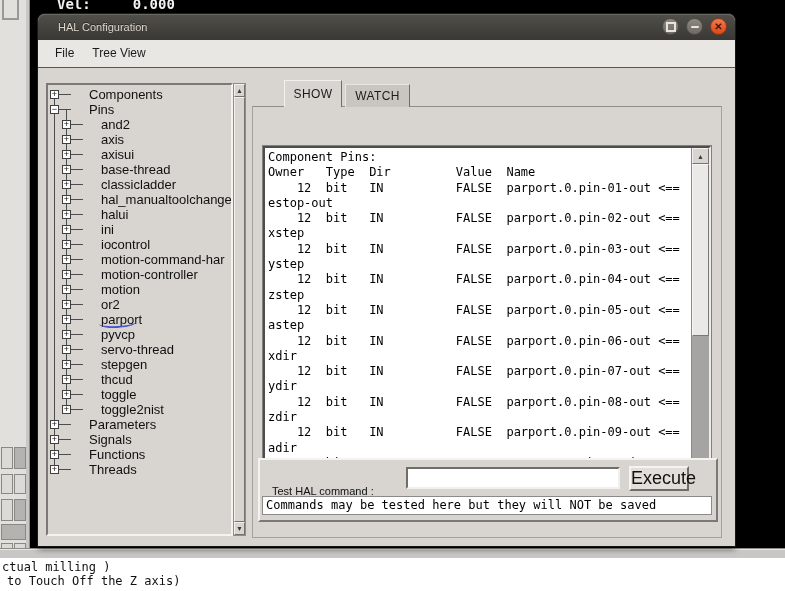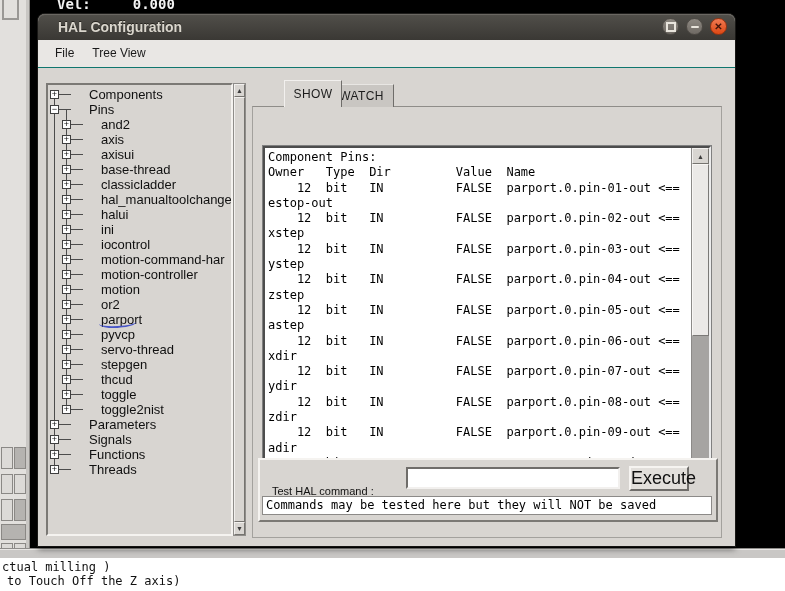--- a/index.html
+++ b/index.html
@@ -21,21 +21,21 @@
               border-top:1px solid #8f8d8b;box-shadow:inset 0 1px 0 #e8e6e4;}
   .bottom-white{position:absolute;left:0;top:558px;width:785px;height:33px;background:#ffffff;}
   .bg-text{position:absolute;color:#111;font-family:"DejaVu Sans Mono",monospace;font-size:12px;white-space:pre;}
 
   
   .hal-window{position:absolute;left:38px;top:14px;width:697px;height:532px;
               background:#d8d5d1;border-radius:7px 7px 0 0;
               box-shadow:0 3px 6px rgba(0,0,0,.55), 0 0 0 1px #21201e;}
   .titlebar{position:absolute;left:0;top:0;width:697px;height:26px;border-radius:7px 7px 0 0;
             background:linear-gradient(#514f4a,#3a3834);box-shadow:inset 0 1px 0 #6a6762;}
-  .title-text{position:absolute;left:20px;top:0;line-height:26px;font-size:14px;font-weight:bold;
+  .title-text{position:absolute;left:20px;top:0;line-height:26px;font-size:11px;font-weight:normal;
               color:#dad6cd;text-shadow:0 -1px 0 #26241f;}
   .winbtn{position:absolute;top:4px;width:17px;height:17px;border-radius:50%;box-sizing:border-box;
           background:linear-gradient(#8d8881,#6f6a64);border:1px solid #4e4a45;
           display:flex;align-items:center;justify-content:center;}
   .winbtn.close{background:linear-gradient(#f07a52,#dd4814);border-color:#993310;}
   .glyph-max{width:6px;height:6px;border:2px solid #e8e4dc;}
   .glyph-min{width:8px;height:2px;background:#e8e4dc;border-radius:1px;}
   .glyph-x{color:#44150a;font-size:10px;font-weight:bold;line-height:15px;}
 
   .menubar{position:absolute;left:0;top:26px;width:697px;height:28px;background:#e9e7e4;
@@ -70,21 +70,21 @@
             font-size:7px;color:#3c3c3c;line-height:1;}
   .sb-thumb{background:#d8d5d1;border:1px solid;border-color:#f2f0ee #75736f #75736f #f2f0ee;box-sizing:border-box;}
 
   
   .nb-border{position:absolute;left:214px;top:38px;width:470px;height:432px;box-sizing:border-box;
              border:1px solid #a3a19d;border-top-color:#8f8d89;}
   .tab{position:absolute;box-sizing:border-box;text-align:center;font-size:12px;color:#1c1c1c;
        border:1px solid #6f6d6a;border-bottom:none;letter-spacing:.4px;margin-left:28px;}
   .tab.active{left:218px;top:12px;width:58px;height:27px;line-height:26px;background:#d8d5d1;
               border-top-color:#f2f0ee;border-left-color:#f2f0ee;z-index:2;}
-  .tab.inactive{left:263px;top:16px;width:65px;height:23px;line-height:22px;background:#c9c6c2;
+  .tab.inactive{left:279px;top:16px;width:65px;height:23px;line-height:22px;background:#c9c6c2;
                 border-top-color:#e8e6e3;border-left-color:#e8e6e3;}
 
   
   .text-frame{position:absolute;left:224px;top:45px;width:450px;height:340px;box-sizing:border-box;
               border:1px solid #808080;display:flex;margin-top:32px;}
   .text-frame-inner{flex:1;display:flex;border:2px solid;border-color:#4d4d4d #ececec #ececec #4d4d4d;}
   .show-pre{flex:1;margin:0;background:#ffffff;color:#000;overflow:hidden;
             font-family:"DejaVu Sans Mono",monospace;font-size:12px;line-height:15.3px;
             white-space:pre;padding:2px 3px;}
   .text-sb{flex:0 0 17px;background:#a6a4a2;display:flex;flex-direction:column;border-left:1px solid #8c8a88;}

